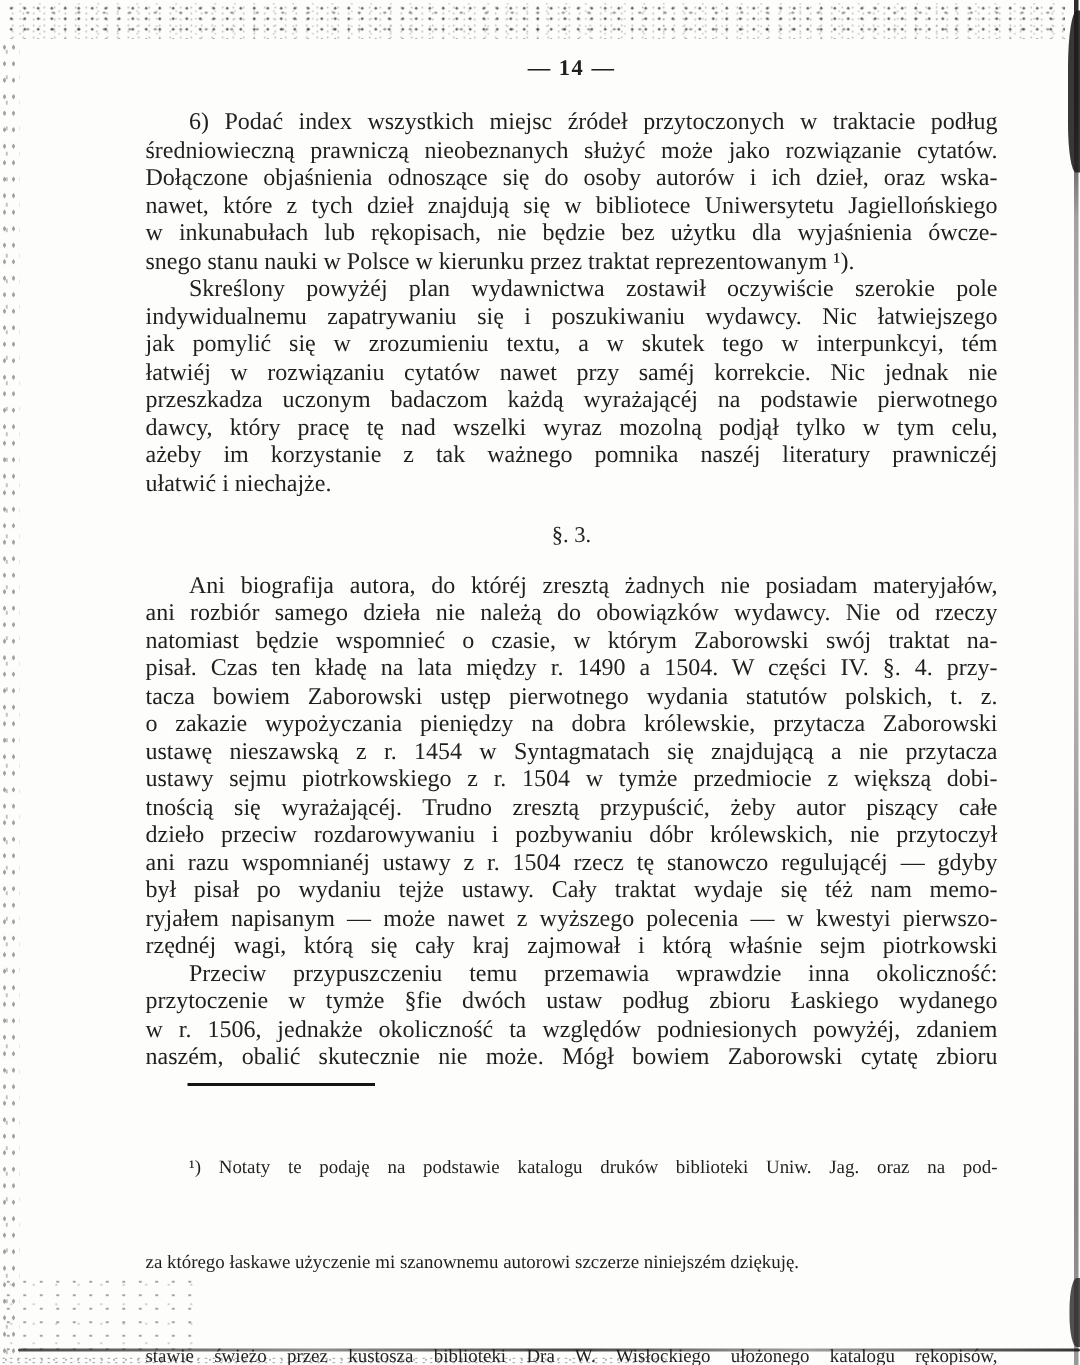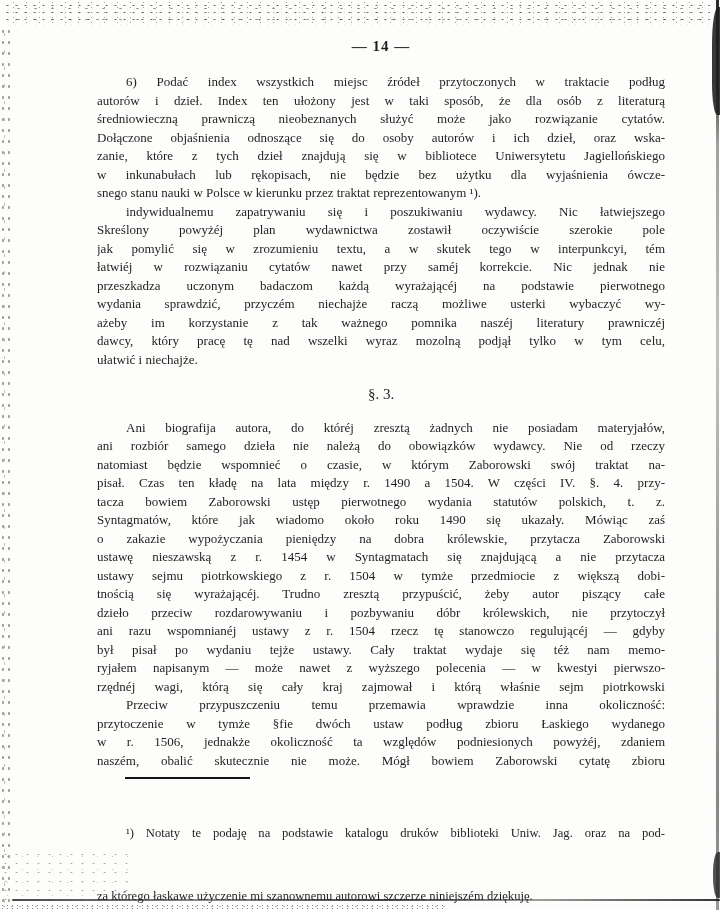--- a/index.html
+++ b/index.html
@@ -70,21 +70,21 @@
   }
   
   .content{
     position:absolute;left:97px;top:0;width:568px;padding-top:37px;
   }
   .page-number{
     text-align:center;font-weight:bold;font-size:15px;line-height:18px;
     letter-spacing:1px;margin-bottom:18px;
   }
   .line{
-    height:18.5px;line-height:18.5px;font-size:13px;
+    height:18.5px;line-height:18.5px;font-size:16px;
     text-align:justify;text-align-last:justify;
     overflow:hidden;white-space:nowrap;
   }
   .para .line.last{text-align-last:left;}
   .para.cont .line.last{text-align-last:justify;}
   .para.indent .line:first-child{text-indent:29px;}
   .section-heading{
     font-size:15px;line-height:18.5px;font-weight:normal;
     text-align:center;margin:16px 0 15px 0;
   }
@@ -109,49 +109,46 @@
   <div class="edge-right-blob2"></div>
   <div class="edge-bottom-line"></div>
   <div class="edge-bottom-speck"></div>
   <div class="corner-specks"></div>
 
   <div class="content">
     <div class="page-number">— 14 —</div>
 
     <div class="para indent">
         <div class="line">6) Podać index wszystkich miejsc źródeł przytoczonych w traktacie podług</div>
-        <div class="line">autorów i dzieł. Index ten ułożony jest w taki sposób, że dla osób z literaturą</div>
         <div class="line">średniowieczną prawniczą nieobeznanych służyć może jako rozwiązanie cytatów.</div>
         <div class="line">Dołączone objaśnienia odnoszące się do osoby autorów i ich dzieł, oraz wska-</div>
-        <div class="line">zanie, które z tych dzieł znajdują się w bibliotece Uniwersytetu Jagiellońskiego</div>
+        <div class="line">nawet, które z tych dzieł znajdują się w bibliotece Uniwersytetu Jagiellońskiego</div>
         <div class="line">w inkunabułach lub rękopisach, nie będzie bez użytku dla wyjaśnienia ówcze-</div>
         <div class="line last">snego stanu nauki w Polsce w kierunku przez traktat reprezentowanym ¹).</div>
       </div>
 
     <div class="para indent">
+        <div class="line">Skreślony powyżéj plan wydawnictwa zostawił oczywiście szerokie pole</div>
         <div class="line">indywidualnemu zapatrywaniu się i poszukiwaniu wydawcy. Nic łatwiejszego</div>
-        <div class="line">Skreślony powyżéj plan wydawnictwa zostawił oczywiście szerokie pole</div>
         <div class="line">jak pomylić się w zrozumieniu textu, a w skutek tego w interpunkcyi, tém</div>
         <div class="line">łatwiéj w rozwiązaniu cytatów nawet przy saméj korrekcie. Nic jednak nie</div>
         <div class="line">przeszkadza uczonym badaczom każdą wyrażającéj na podstawie pierwotnego</div>
-        <div class="line">wydania sprawdzić, przyczém niechajże raczą możliwe usterki wybaczyć wy-</div>
+        <div class="line">dawcy, który pracę tę nad wszelki wyraz mozolną podjął tylko w tym celu,</div>
         <div class="line">ażeby im korzystanie z tak ważnego pomnika naszéj literatury prawniczéj</div>
-        <div class="line">dawcy, który pracę tę nad wszelki wyraz mozolną podjął tylko w tym celu,</div>
         <div class="line last">ułatwić i niechajże.</div>
       </div>
 
     <div class="section-heading">§. 3.</div>
 
     <div class="para indent">
         <div class="line">Ani biografija autora, do któréj zresztą żadnych nie posiadam materyjałów,</div>
         <div class="line">ani rozbiór samego dzieła nie należą do obowiązków wydawcy. Nie od rzeczy</div>
         <div class="line">natomiast będzie wspomnieć o czasie, w którym Zaborowski swój traktat na-</div>
         <div class="line">pisał. Czas ten kładę na lata między r. 1490 a 1504. W części IV. §. 4. przy-</div>
         <div class="line">tacza bowiem Zaborowski ustęp pierwotnego wydania statutów polskich, t. z.</div>
-        <div class="line">Syntagmatów, które jak wiadomo około roku 1490 się ukazały. Mówiąc zaś</div>
         <div class="line">o zakazie wypożyczania pieniędzy na dobra królewskie, przytacza Zaborowski</div>
         <div class="line">ustawę nieszawską z r. 1454 w Syntagmatach się znajdującą a nie przytacza</div>
         <div class="line">ustawy sejmu piotrkowskiego z r. 1504 w tymże przedmiocie z większą dobi-</div>
         <div class="line">tnością się wyrażającéj. Trudno zresztą przypuścić, żeby autor piszący całe</div>
         <div class="line">dzieło przeciw rozdarowywaniu i pozbywaniu dóbr królewskich, nie przytoczył</div>
         <div class="line">ani razu wspomnianéj ustawy z r. 1504 rzecz tę stanowczo regulującéj — gdyby</div>
         <div class="line">był pisał po wydaniu tejże ustawy. Cały traktat wydaje się téż nam memo-</div>
         <div class="line">ryjałem napisanym — może nawet z wyższego polecenia — w kwestyi pierwszo-</div>
         <div class="line">rzędnéj wagi, którą się cały kraj zajmował i którą właśnie sejm piotrkowski</div>
       </div>

